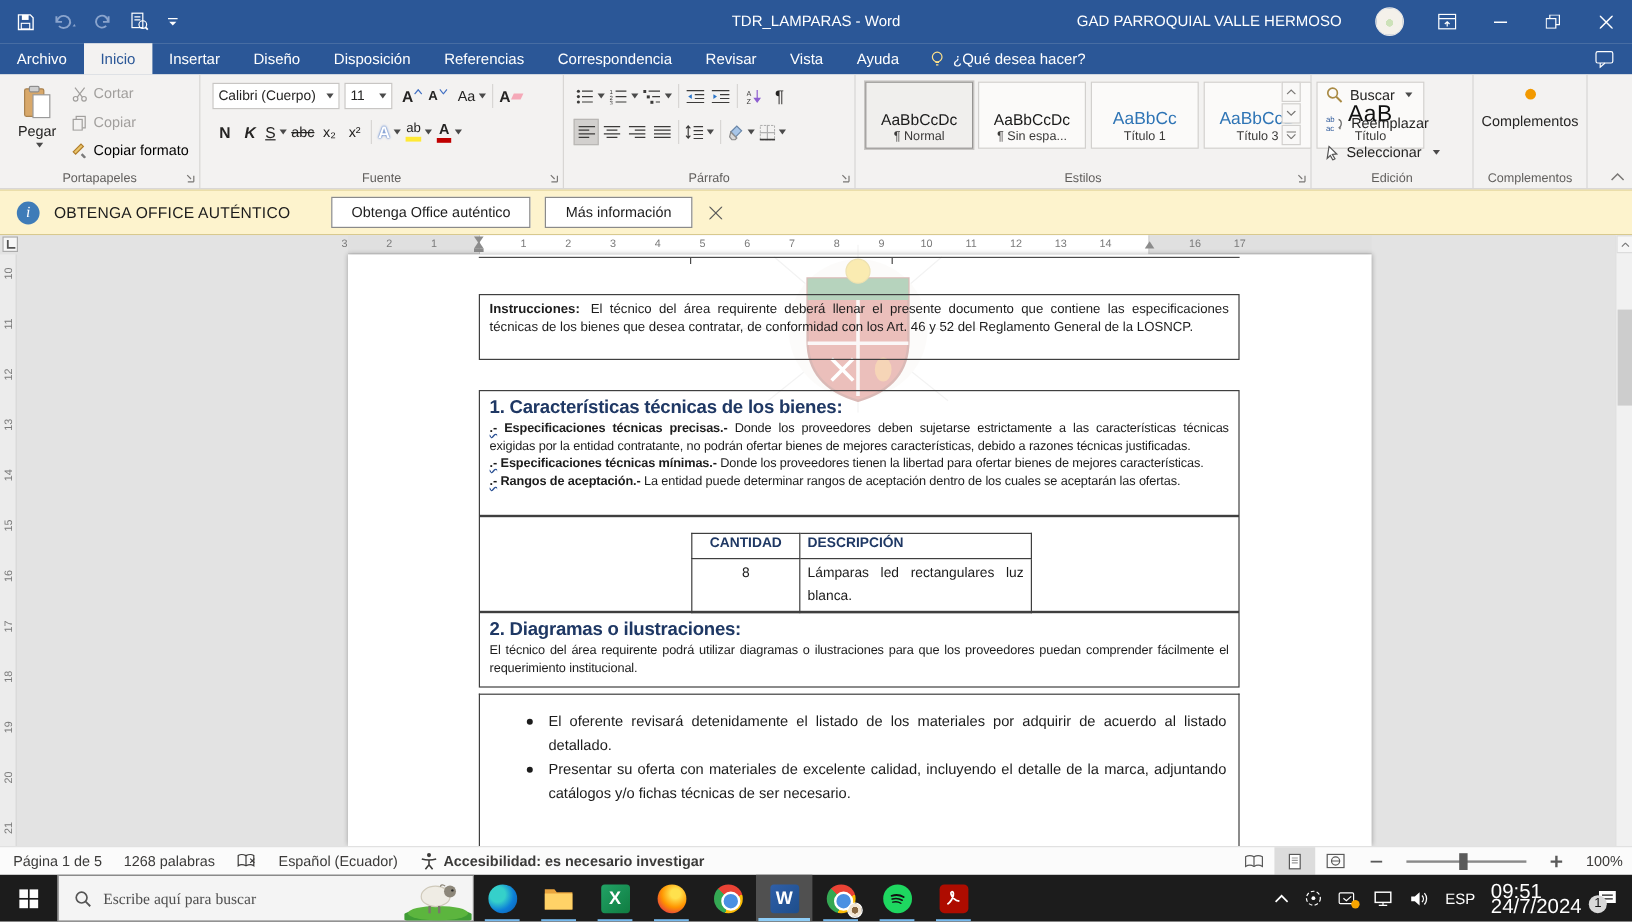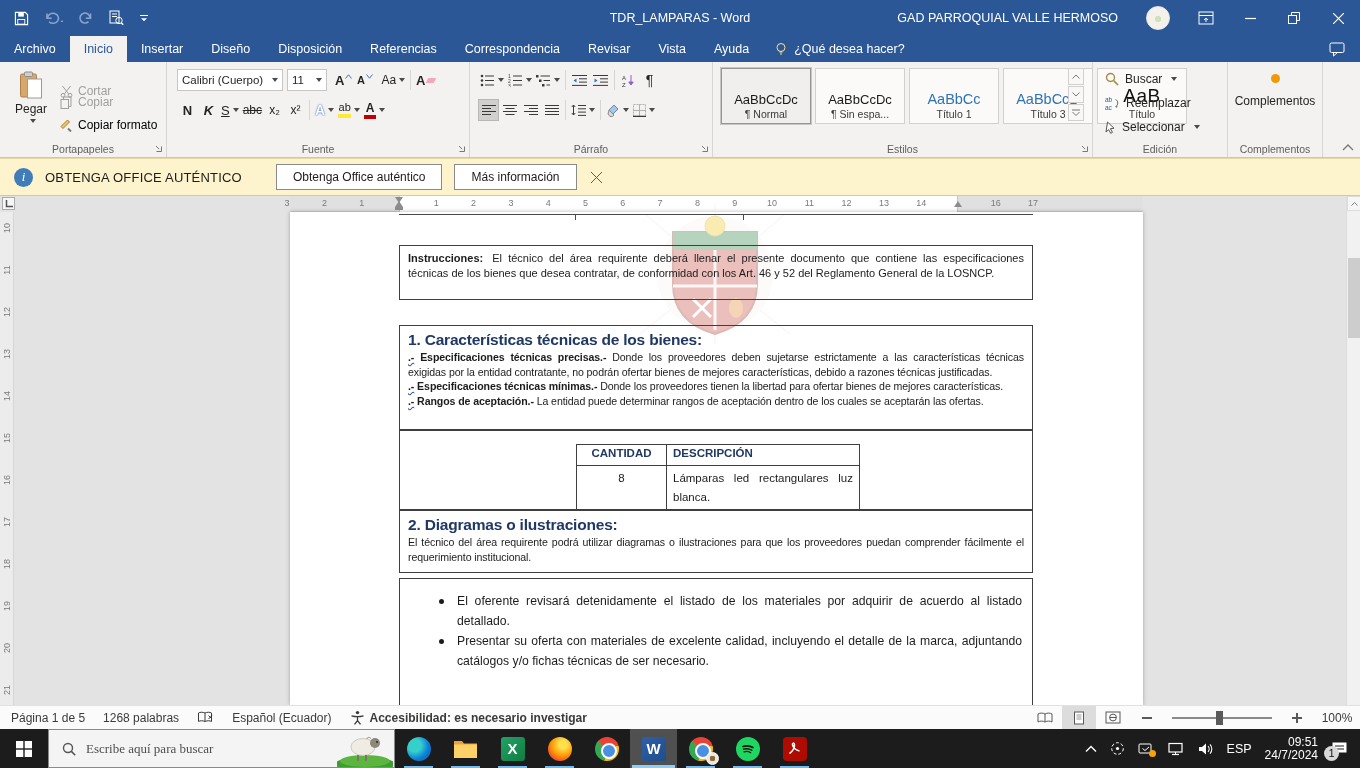--- a/index.html
+++ b/index.html
@@ -135,21 +135,21 @@
   .ffx-c{background:radial-gradient(circle at 62% 32%,#ffe14d 0 18%,#ff9500 52%,#e8443c 80%,#b5007f 100%)}
   .chrome-c{position:relative;background:conic-gradient(from -45deg,#ea4335 0 33%,#fbbc05 0 66%,#34a853 0 100%)}
   .chrome-c::after{content:"";position:absolute;left:6px;top:6px;width:12px;height:12px;border-radius:50%;background:#4a90e2;border:2px solid #fff}
   .word-sq{width:24px;height:24px;border-radius:3px;background:linear-gradient(135deg,#2f5fa8,#1e4e8c);color:#fff;font-weight:bold;font-size:15px;display:flex;align-items:center;justify-content:center}
   .excel-sq{width:24px;height:24px;border-radius:3px;background:linear-gradient(135deg,#21a366,#107c41);color:#fff;font-weight:bold;font-size:15px;display:flex;align-items:center;justify-content:center}
   .spot-c{background:#1ed760;display:flex;align-items:center;justify-content:center}
   .acro-sq{width:24px;height:24px;border-radius:4px;background:#ae0c00;display:flex;align-items:center;justify-content:center}
   .pbadge{position:absolute;right:5px;bottom:3px;width:13px;height:13px;border-radius:50%;background:radial-gradient(circle,#8a6a43 0 35%,#f2e6d4 38% 100%);border:1px solid #fff}
   .tray{margin-left:auto;display:flex;align-items:center;gap:13px;padding-right:12px}
   .tray-lang{font-size:12.5px}
-  .clock{font-size:12px;line-height:13px;text-align:right}
+  .clock{font-size:17px;line-height:13px;text-align:left}
   .notif{position:relative}
   .nbadge{position:absolute;left:-7px;bottom:-4px;width:15px;height:15px;border-radius:50%;background:#d8d8d8;color:#111;font-size:11px;display:flex;align-items:center;justify-content:center}
   .odot{position:absolute;right:-2px;bottom:-1px;width:7px;height:7px;border-radius:50%;background:#f7a500}
 </style>
 </head>
 <body>
 
 <div id="screen">
 
   <div class="titlebar">
@@ -255,21 +255,21 @@
         <span>
             <svg width="24" height="28" viewBox="0 0 24 28">
               <rect x="1.5" y="3" width="16" height="23" rx="1.5" fill="#d8a86a" stroke="#a9824f"></rect>
               <rect x="5.5" y="1" width="8" height="4.5" rx="1" fill="#cfcfcf" stroke="#8e8e8e"></rect>
               <rect x="8.5" y="8" width="14" height="19" fill="#fff" stroke="#9a9a9a"></rect>
             </svg>
           </span>
         <span>Pegar</span>
         <span class="crt"></span>
       </div>
-      <div class="smallcmd" style="top:19px">
+      <div class="smallcmd" style="top:6px">
         <span>
             <svg width="13" height="13" viewBox="0 0 13 13" stroke="#a19f9d" fill="none">
               <circle cx="3" cy="10.3" r="1.9"></circle>
               <circle cx="10" cy="10.3" r="1.9"></circle>
               <path d="M4.4 8.9L10.5 1M8.6 8.9L2.5 1"></path>
             </svg>
           </span>
         <span class="dis-t">Cortar</span>
       </div>
       <div class="smallcmd" style="top:30px">

